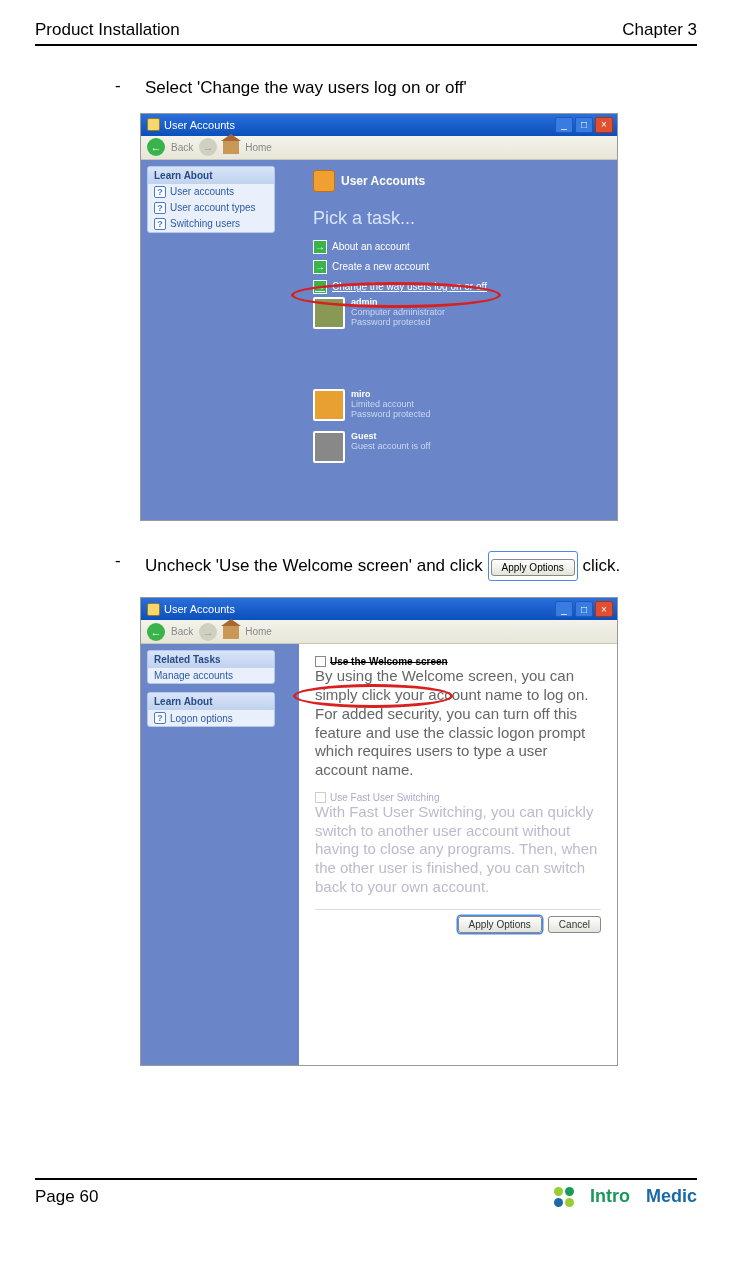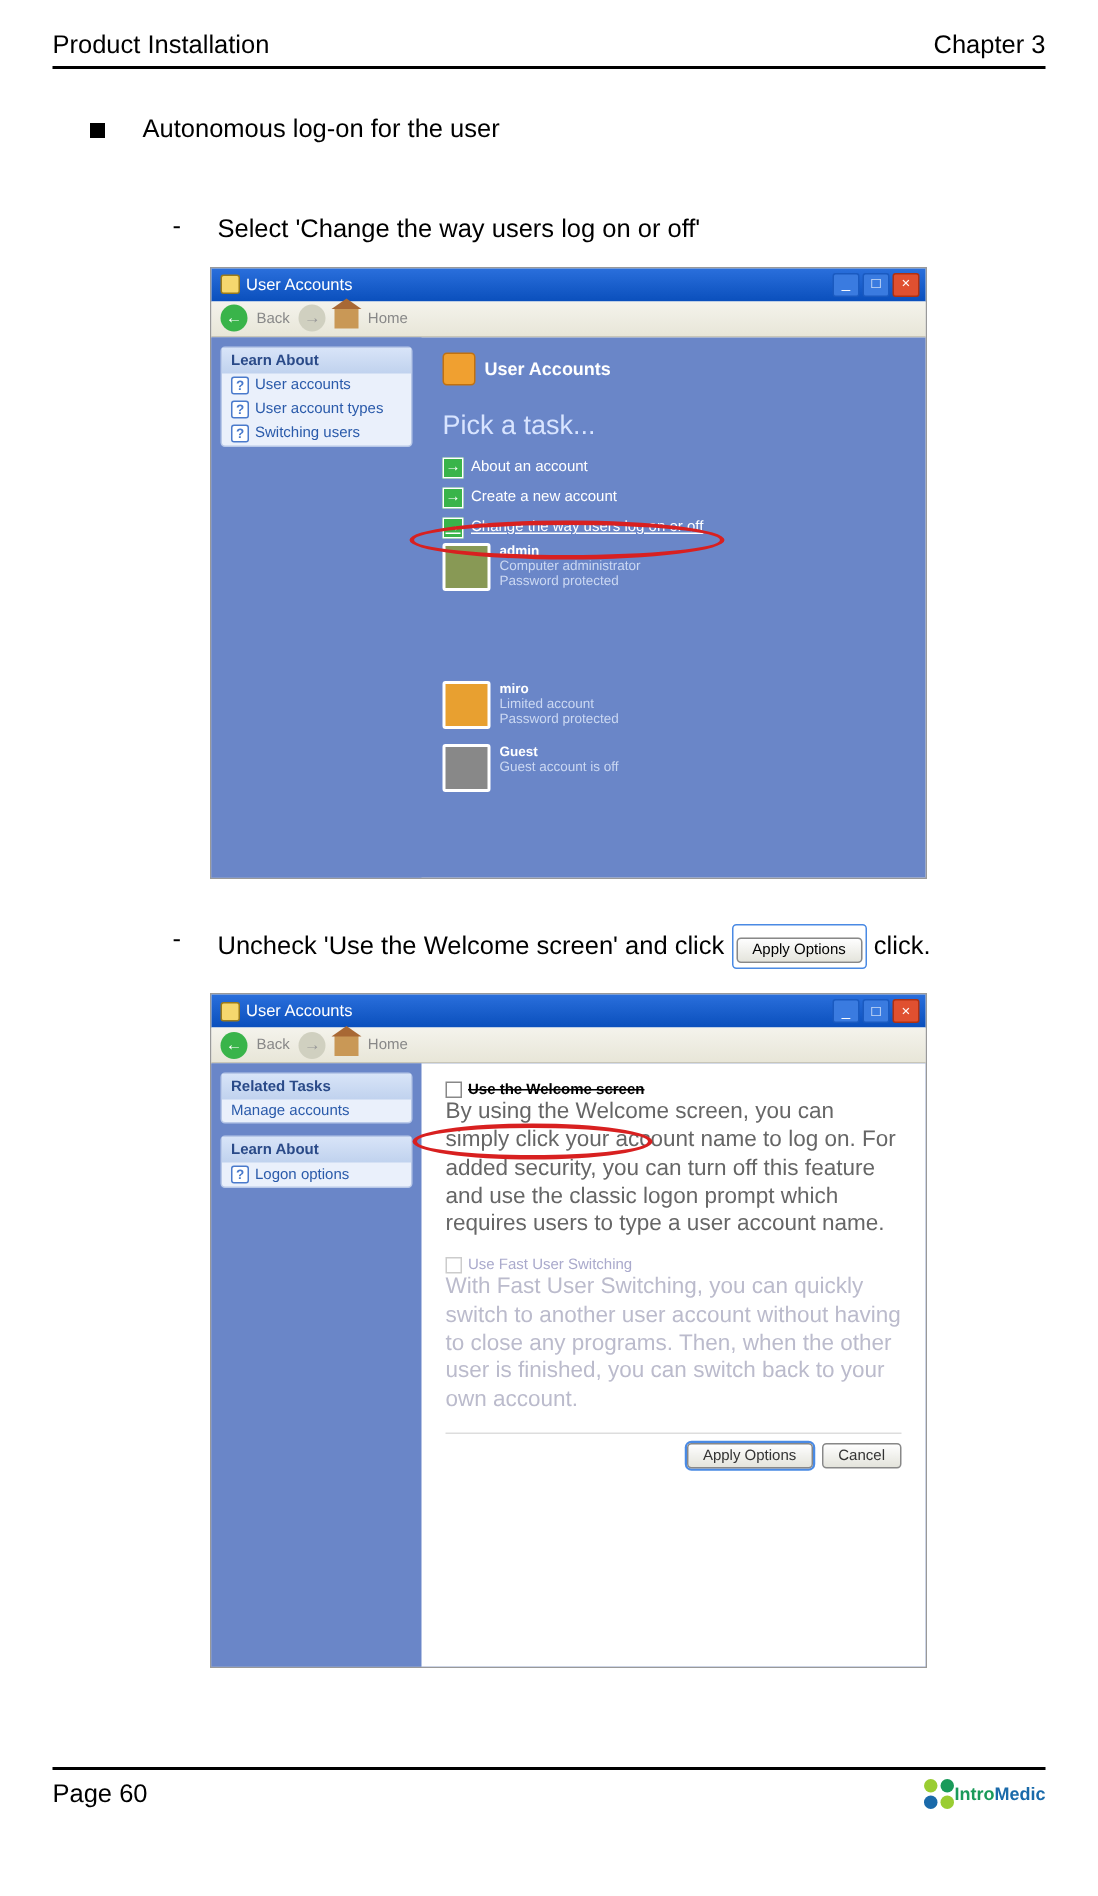--- a/index.html
+++ b/index.html
@@ -65,21 +65,21 @@
     border-bottom:1px solid #c8c6b8;
     display:flex; align-items:center; gap:6px; padding:0 6px;
     font-size:10px; color:#888;
   }
   .nav-circle { width:18px;height:18px;border-radius:50%; display:flex;align-items:center;justify-content:center; font-size:11px; font-weight:bold;}
   .nav-back { background:#39b44a; color:#fff;}
   .nav-fwd { background:#d0d0c0; color:#999;}
   .home-ico { width:16px;height:14px;background:#c99856; position:relative;}
   .home-ico:before{content:"";position:absolute;top:-6px;left:-2px;border-left:10px solid transparent;border-right:10px solid transparent;border-bottom:7px solid #a86834;}
   
-  .content-row { display:flex; background:#6a86c8;}
+  .content-row { display:flex; background:#6a86c8;gap:18px;}
   .sidebar { width:140px; background:#6a86c8; padding:6px;}
   .side-panel { background:#eaf0fb; border:1px solid #b8c8e8; border-radius:3px; margin-bottom:8px;}
   .side-head { background:linear-gradient(#d8e4f8,#c0d2ee); padding:3px 6px; font-size:10px; font-weight:bold; color:#2a4a88;}
   .side-link { display:flex; align-items:center; gap:4px; padding:2px 6px; font-size:10px; color:#2a5aaa;}
   .q-ico { width:12px;height:12px; background:#fff; border:1px solid #4a7acc; border-radius:2px; color:#4a7acc; display:flex;align-items:center;justify-content:center; font-size:9px; font-weight:bold;}
   .main-panel { flex:1; padding:10px 14px; color:#fff;}
   .ua-header { font-size:12px; font-weight:bold; display:flex; align-items:center; gap:6px; margin-bottom:16px;}
   .avatar-ico { width:22px;height:22px; background:#f0a030; border-radius:3px; border:1px solid #c07010;}
   .pick-task { font-size:18px; color:#d8e4ff; margin-bottom:8px;}
   .task-link { display:flex; align-items:center; gap:5px; font-size:10px; color:#fff; padding:3px 0;}
@@ -117,21 +117,21 @@
   .apply-inline {
     display:inline-block; vertical-align:middle;
     border:1px solid #4a8ae4; border-radius:3px; padding:2px 2px;
     background:#fff;
   }
   .apply-inline .xp-btn{border:1px solid #888;}
   
   .footer-line { border-top:2px solid #000; margin-top:18px; padding-top:6px;}
   .footer-row { display:flex; justify-content:space-between; align-items:center;}
   .page-num { font-size:17px;}
-  .logo { display:flex; align-items:center; font-size:12px; font-weight:bold; gap:0;}
+  .logo { display:flex; align-items:center; font-size:18px; font-weight:bold; gap:16px;}
   .logo .intro{color:#1a9a5a;}
   .logo .medic{color:#1a6aaa;}
   .clover { width:20px;height:20px; position:relative;}
   .clover span{position:absolute;width:9px;height:9px;border-radius:50%;}
   .c1{background:#9acd32;top:0;left:0;}
   .c2{background:#1a9a5a;top:0;right:0;}
   .c3{background:#1a6aaa;bottom:0;left:0;}
   .c4{background:#9acd32;bottom:0;right:0;}
   .rel { position:relative;}
   .body-wrap{height:1140px;}
@@ -139,24 +139,20 @@
 </head>
 <body>
 
 <div class="body-wrap">
 
 <div class="header-row">
   <span>Product Installation</span>
   <span>Chapter 3</span>
 </div>
 
-<div class="bullet-item">
-  <div class="bullet-square"></div>
-  <span>Autonomous log-on for the user</span>
-</div>
 
 <div class="dash-item">
   <span class="dash">-</span>
   <span class="dash-text">Select 'Change the way users log on or off'</span>
 </div>
 
 <div class="screenshot rel">
   <div class="titlebar">
     <div class="titlebar-left">
       <div class="win-icon"></div>

